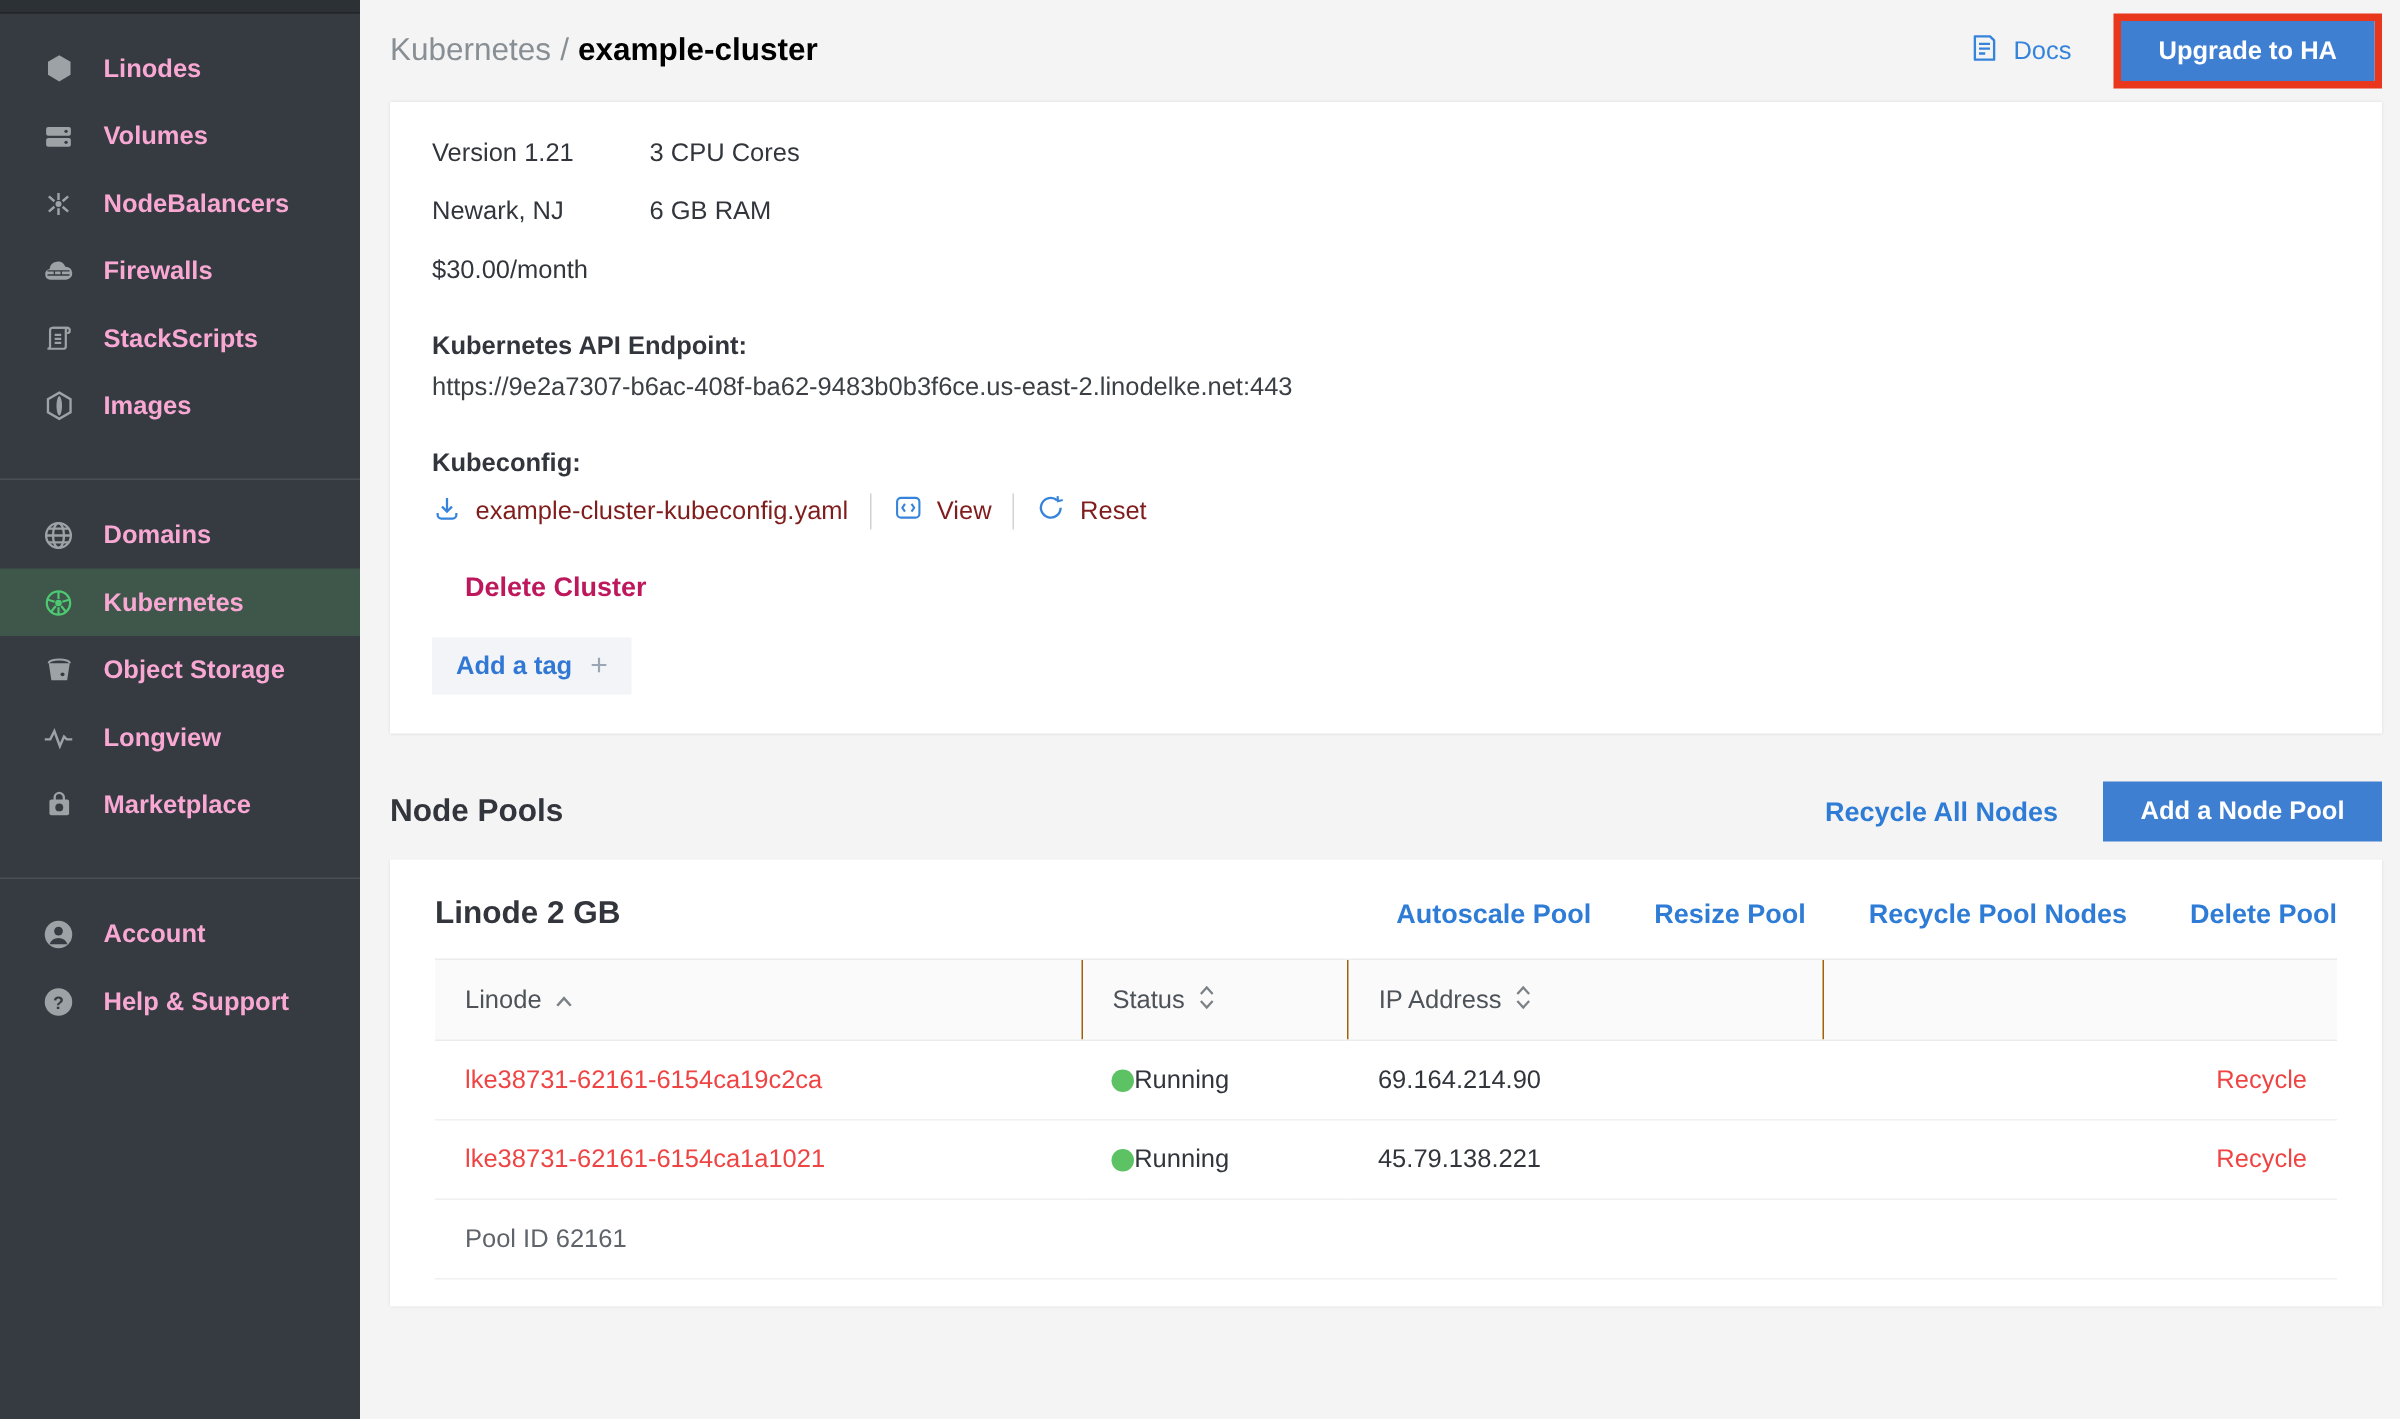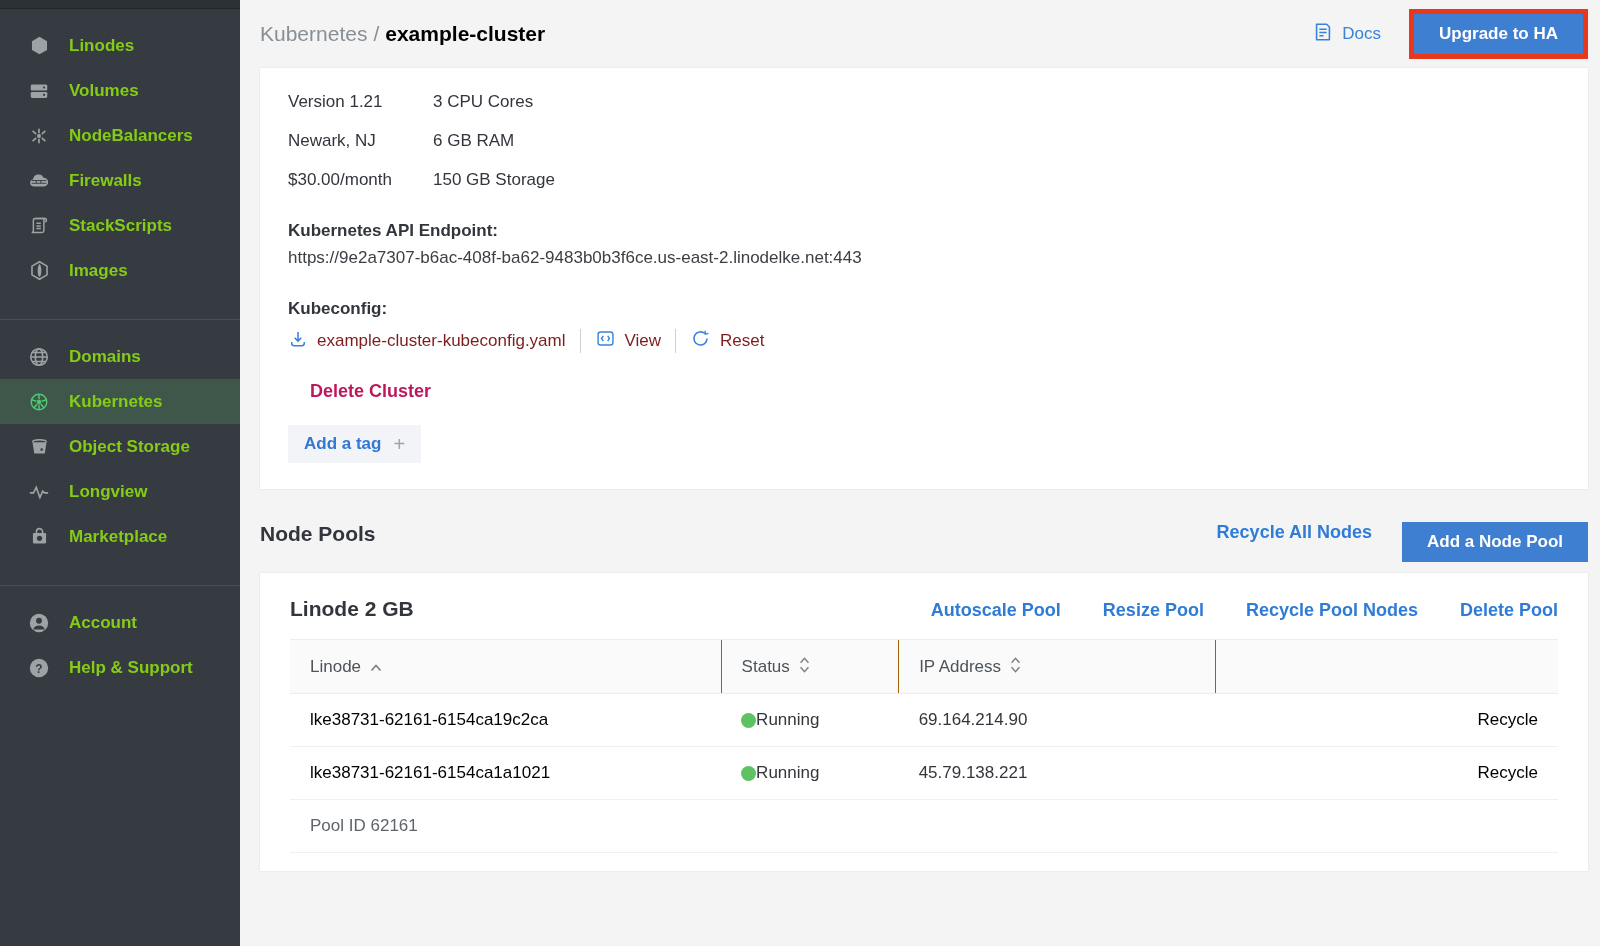--- a/index.html
+++ b/index.html
@@ -13,21 +13,21 @@
   }
   
   .sidebar { flex:0 0 240px; background:#353b41; height:100%; }
   .sidebar-topstrip { height:9px; background:#2c3136; border-bottom:1px solid #222629; }
   .nav-group { padding:14px 0 26px; }
   .nav-group.last { padding-bottom:0; }
   .nav-divider { height:1px; background:rgba(255,255,255,0.10); }
   .nav-item {
     display:flex; align-items:center; height:45px;
     padding-left:28px; gap:19px;
-    font-size:17px; font-weight:700; color:#84cc16; cursor:pointer;
+    font-size:17px; font-weight:700; color:#f9a8d4; cursor:pointer;
   }
   .nav-item .icn { width:22px; height:22px; display:flex; align-items:center; justify-content:center; flex:0 0 22px; }
   .nav-item.selected { background:#3e574a; }
   
   .main { flex:1; padding:0 12px 0 20px; min-width:0; }
   .page-header { height:68px; display:flex; align-items:center; }
   .breadcrumb { flex:1; font-size:21px; }
   .crumb-section { color:#888f94; }
   .crumb-sep { color:#888f94; padding:0 6px; }
   .crumb-current { color:#000000; font-weight:700; }
@@ -49,41 +49,41 @@
   .kc-link { color:#7f1d1d; cursor:pointer; display:flex; align-items:center; gap:9px; }
   .v-div { width:1px; height:24px; background:#cfd2d5; margin:0 4px; }
   .delete-cluster { margin:27px 0 0 22px; font-size:18px; font-weight:700; color:#be185d; cursor:pointer; display:inline-block; }
   .add-tag-chip {
     margin-top:23px; display:inline-flex; align-items:center; gap:12px;
     background:#f2f4f8; padding:9px 16px; cursor:pointer;
   }
   .add-tag-chip .lbl { color:#3178d4; font-weight:700; font-size:17px; }
   .add-tag-chip .plus { color:#9aa5b5; font-size:20px; line-height:16px; }
   
-  .section-header { display:flex; align-items:flex-start; margin-top:33px; margin-bottom:13px; height:38px; }
+  .section-header { display:flex; align-items:center; margin-top:33px; margin-bottom:13px; height:38px; }
   .section-title { flex:1; font-size:21px; font-weight:700; }
   .link-bold { color:#2e7cd6; font-weight:700; font-size:18px; cursor:pointer; }
   .recycle-all { margin-right:30px; }
   .pool-card { padding:0 30px 18px; }
   .pool-title-row { display:flex; align-items:baseline; padding:24px 0 18px; }
   .pool-name { flex:1; font-size:21px; font-weight:700; }
   .pool-actions { display:flex; gap:42px; }
   .pool-actions .link-bold { font-size:18px; }
   
   table { width:100%; border-collapse:collapse; font-size:17px; }
   thead th {
     background:#fafafa; height:54px; text-align:left; font-weight:400;
     color:#4d5359; padding:0 20px; border-top:1px solid #ececec; border-bottom:1px solid #ececec;
   }
   thead th + th { border-left:1px solid #a16207; }
   th .th-inner { display:flex; align-items:flex-start; gap:9px; }
   .sort-stack { display:flex; flex-direction:column; gap:2px; }
   tbody td { height:53px; border-bottom:1px solid #f0f0f0; padding:0 20px; }
   .col-linode { width:34%; } .col-status { width:14%; } .col-ip { width:25%; } .col-action { width:27%; }
-  .cell-link { color:#000000; cursor:pointer; }
+  .cell-link { color:#ef4444; cursor:pointer; }
   .status-cell { display:flex; align-items:center; }
   .status-dot { width:15px; height:15px; border-radius:50%; background:#5dc264; }
   .action-cell { text-align:right; }
   .pool-id-cell { color:#5f646a; }
 </style>
 </head>
 <body>
 
 <nav class="sidebar">
   <div class="sidebar-topstrip"></div>
@@ -245,21 +245,20 @@
     </div>
   </div>
 
   <section class="card summary-card">
     <div class="detail-grid">
       <span>Version 1.21</span>
       <span>3 CPU Cores</span>
       <span>Newark, NJ</span>
       <span>6 GB RAM</span>
       <span>$30.00/month</span>
-      <span>150 GB Storage</span>
     </div>
 
     <div class="endpoint-block">
       <div class="block-label">Kubernetes API Endpoint:</div>
       <div class="endpoint-url">https://9e2a7307-b6ac-408f-ba62-9483b0b3f6ce.us-east-2.linodelke.net:443</div>
     </div>
 
     <div class="kubeconfig-block">
       <div class="block-label">Kubeconfig:</div>
       <div class="kubeconfig-row">

